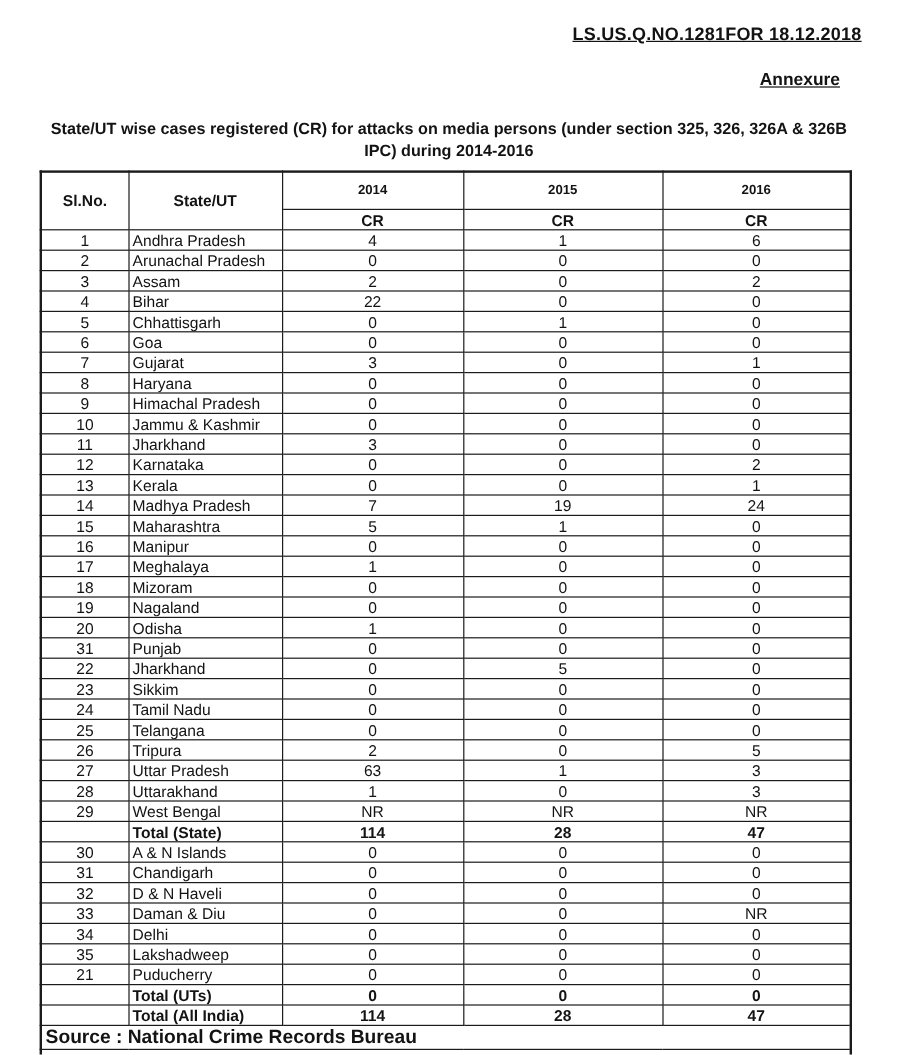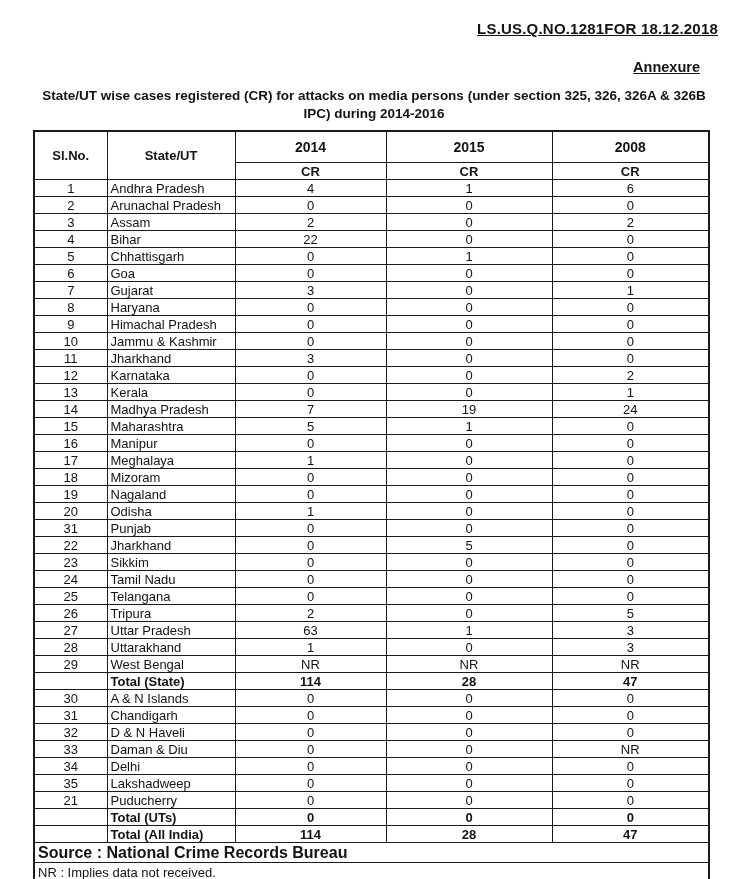--- a/index.html
+++ b/index.html
@@ -23,21 +23,21 @@
   }
   .annexure {
     margin-top: 22px;
     padding-right: 48px;
     text-align: right;
     font-weight: bold;
     font-size: 14.5px;
     text-decoration: underline;
   }
   .title {
-    margin: 12px auto 8px auto;
+    margin: 24px auto 8px auto;
     width: 672px;
     text-align: center;
     font-weight: bold;
     font-size: 13.5px;
     line-height: 1.3;
   }
   table.data-table {
     border-collapse: collapse;
     table-layout: fixed;
     margin-left: 33px;
@@ -48,21 +48,21 @@
     border: 1.5px solid #1b1b1b;
     font-size: 13px;
     padding: 0.5px 3px;
     height: 14.5px;
     text-align: center;
     vertical-align: middle;
     overflow: hidden;
     white-space: nowrap;
   }
   .data-table th { font-weight: bold; }
-  .data-table th.year-cell { height: 29px; font-size: 14px; }
+  .data-table th.year-cell { height: 29px; font-size: 11px; }
   .data-table th.cr-cell { height: 14px; }
   .data-table td.state-cell { text-align: left; }
   .data-table tr.bold-row td { font-weight: bold; }
   .data-table tr.source-row td {
     text-align: left;
     font-weight: bold;
     font-size: 16px;
     height: 15px;
   }
   .data-table tr.nr-row td {
@@ -91,21 +91,21 @@
       <col style="width:151px">
       <col style="width:166px">
       <col style="width:157px">
     </colgroup>
     <thead>
       <tr>
         <th rowspan="2">Sl.No.</th>
         <th rowspan="2">State/UT</th>
         <th class="year-cell">2014</th>
         <th class="year-cell">2015</th>
-        <th class="year-cell">2008</th>
+        <th class="year-cell">2016</th>
       </tr>
       <tr>
         <th class="cr-cell">CR</th>
         <th class="cr-cell">CR</th>
         <th class="cr-cell">CR</th>
       </tr>
     </thead>
     <tbody>
         <tr>
           <td>1</td>

